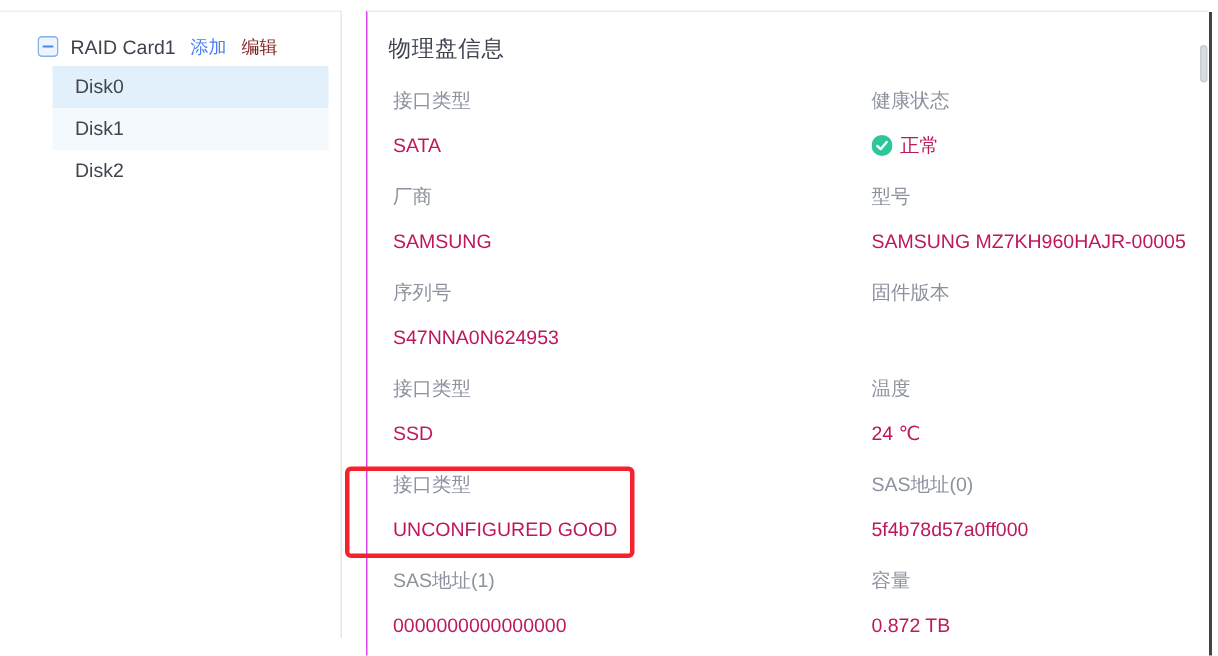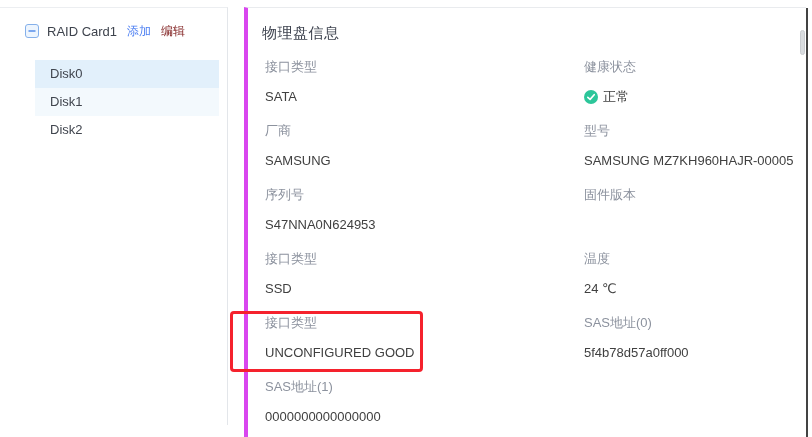--- a/index.html
+++ b/index.html
@@ -26,58 +26,58 @@
   }
   .collapse-box { width:14px; height:14px; flex:0 0 14px; cursor:pointer; }
   .raid-label {
     margin-left:8px; flex:1 1 auto;
     font-size:13px; color:#3e434d; font-weight:500;
     white-space:nowrap; cursor:pointer;
   }
   .raid-links { display:flex; gap:10px;text-align:center; }
   .link-add { font-size:12px; color:#4a7df2; cursor:pointer; }
   .link-edit { font-size:12px; color:#7f1d1d; cursor:pointer; }
-  .disk-list { margin-top:20px; }
+  .disk-list { margin-top:4px; }
   .disk-item {
     height:28px; line-height:28px;
     margin-left:35px; margin-right:8px;
     padding-left:15px;
     font-size:13px; color:#40454e;
     cursor:pointer; white-space:nowrap;
   }
   .disk-item.selected { background:#e2f0fb; }
   .disk-item.tinted { background:#f3f9fd; }
 
   
   .main-card {
     position:absolute; left:244px; top:7px; bottom:0; width:562px;
     background:#fff;
     border-top:1px solid #e9ebee;
-    border-left:4px solid #d946ef;
+    border-left:1px solid #d946ef;
   }
   .panel-title {
     margin:16px 0 0 14px;
     font-size:15px; line-height:18px;
     color:#3f4450; font-weight:500;
     letter-spacing:0.5px;
   }
   .fields {
     display:grid;
     grid-template-columns:319px auto;
     row-gap:18px;
     margin:17px 0 0 17px;
   }
   .field-label {
     font-size:13px; line-height:16px;
     color:#8c929e; margin-bottom:14px;
     white-space:nowrap;
   }
   .field-value {
     font-size:13px; line-height:16px;
-    color:#404040; white-space:nowrap;
+    color:#be185d; white-space:nowrap;
     display:flex; align-items:center;
   }
   .ok-icon { width:14px; height:14px; margin-right:5px; flex:0 0 14px; }
 
   
   .red-annotation {
     position:absolute; left:230px; top:311px;
     width:193px; height:61px;
     border:3px solid #f5222d; border-radius:4px;
     pointer-events:none; z-index:10;
@@ -179,20 +179,24 @@
     <div>
       <div class="field-label">SAS地址(0)</div>
       <div class="field-value">5f4b78d57a0ff000</div>
     </div>
 
     <div>
       <div class="field-label">SAS地址(1)</div>
       <div class="field-value">0000000000000000</div>
     </div>
 
+    <div>
+      <div class="field-label">容量</div>
+      <div class="field-value">0.872 TB</div>
+    </div>
 
   </div>
 </div>
 
 <div class="red-annotation"></div>
 
 <div class="window-edge"></div>
 <div class="scrollbar-thumb"></div>
 
 </body></html>

